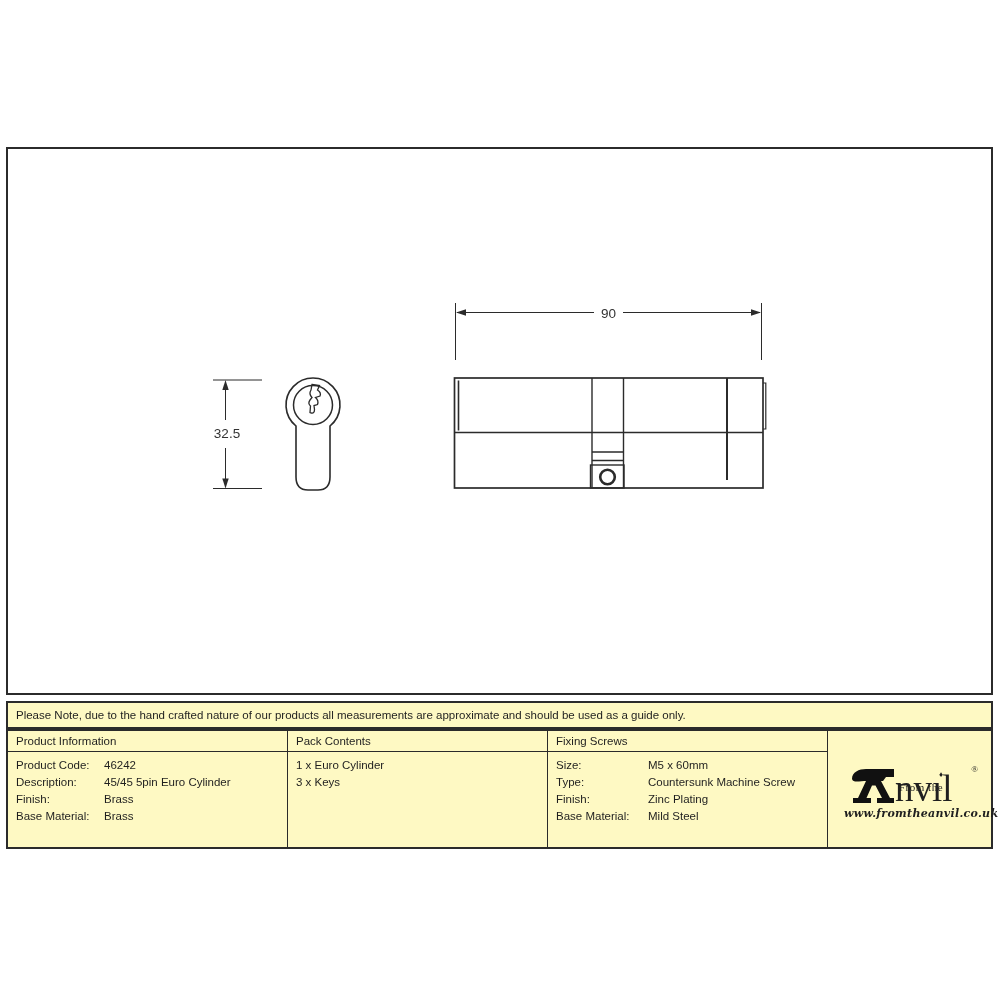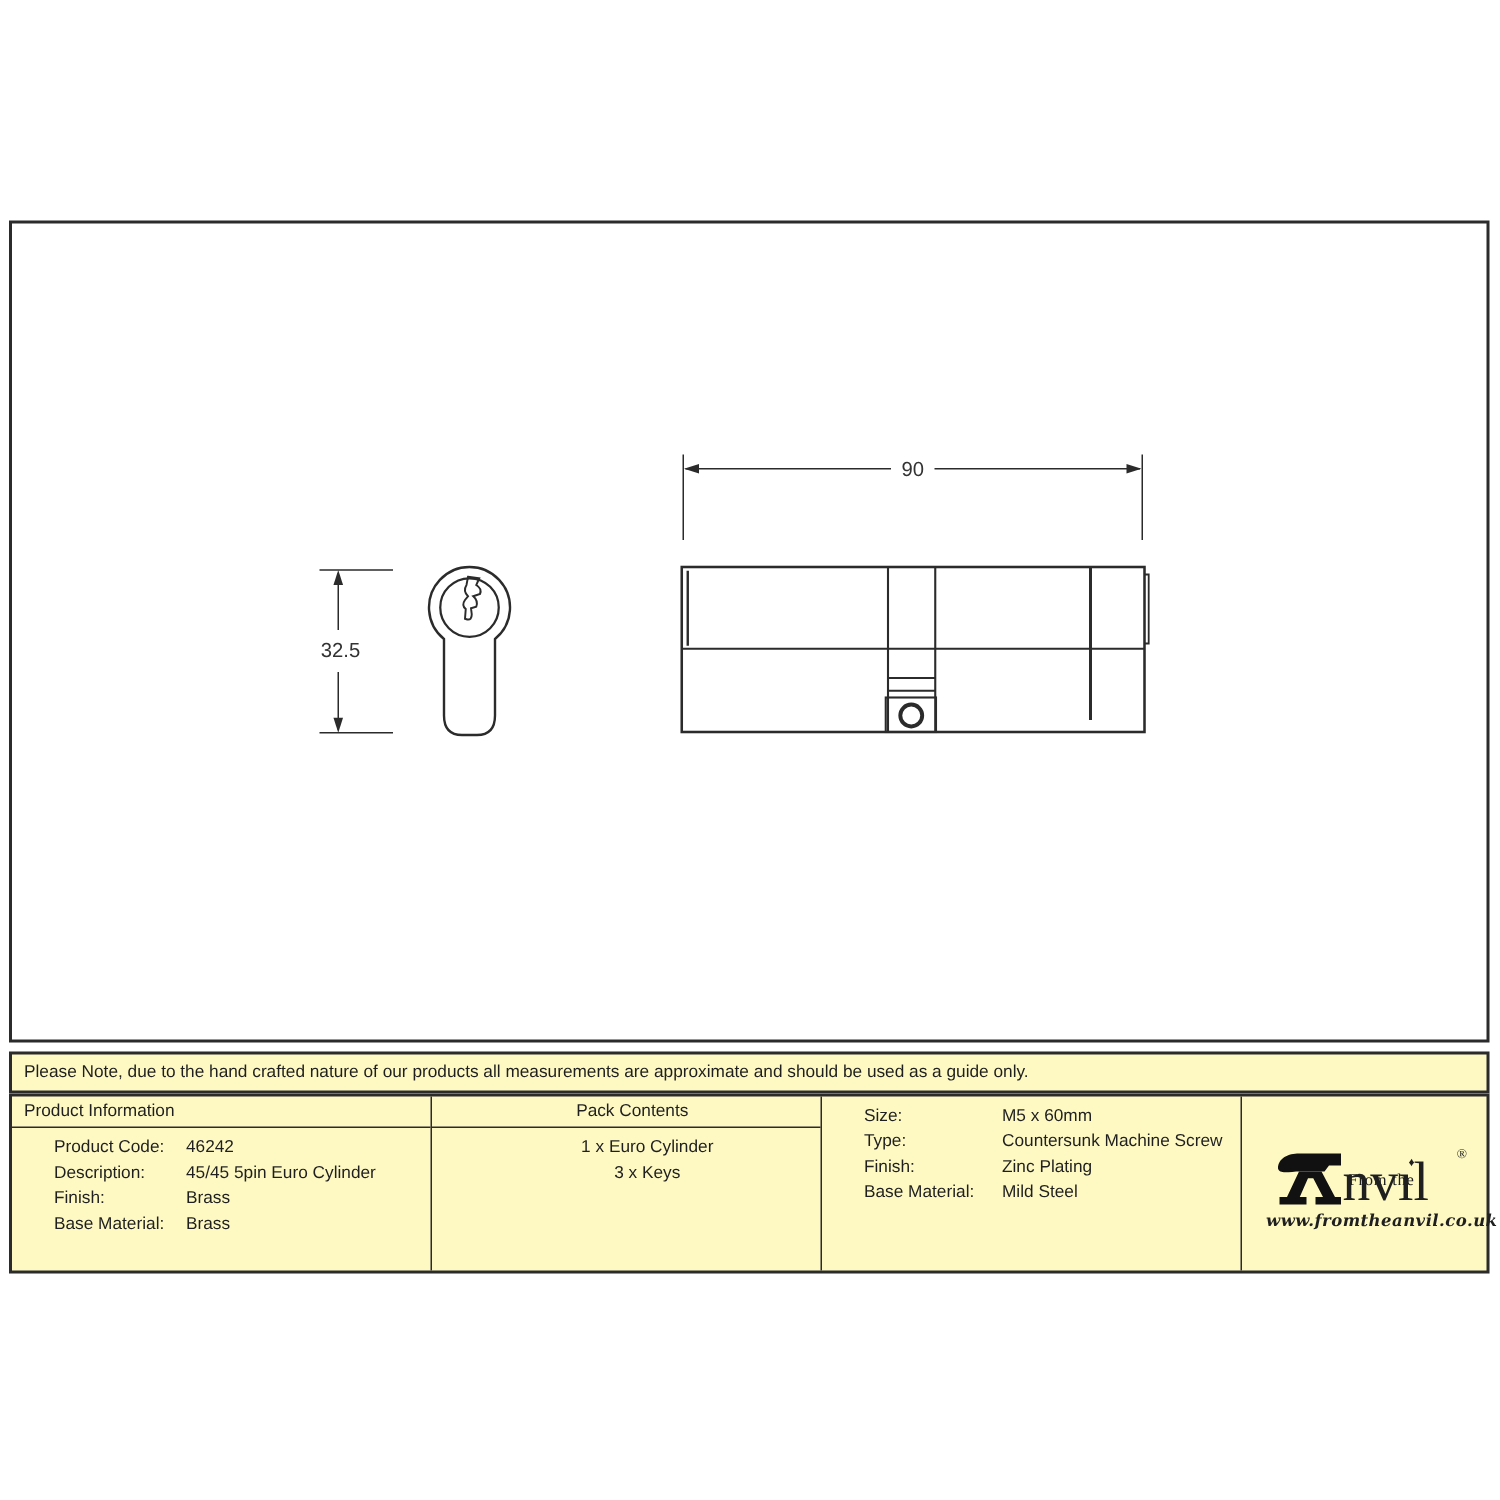--- a/index.html
+++ b/index.html
@@ -18,28 +18,28 @@
     border:2px solid #2b2b2b; display:flex; align-items:center;
     padding-left:8px; font-size:11.5px; background:#fef9c3;
   }
   .spec-table {
     position:absolute; left:6px; top:729px; width:987px; height:120px;
     border:2px solid #2b2b2b; display:flex; background:#fef9c3;
   }
   .col { position:relative; height:100%; }
   .col + .col { border-left:1.6px solid #2b2b2b; }
   .col-1 { width:279px; }
-  .col-2 { width:260px;text-align:center; }
+  .col-2 { width:260px; }
   .col-3 { width:280px; }
   .col-4 { flex:1; }
   .col-header {
     height:21px; border-bottom:1.6px solid #2b2b2b;
     font-size:11.5px; padding:4px 0 0 8px;
   }
-  .col-body { padding:5px 0 0 8px; font-size:11.5px; line-height:17px;margin-left:20px; }
+  .col-body { padding:5px 0 0 8px; font-size:11.5px; line-height:17px; }
   .kv-row { display:flex; }
   .kv-label { width:88px; flex:none; }
   .col-3 .kv-label { width:92px; }
   .pack-item { display:block; }
   
   .logo {
     position:absolute; left:22px; top:33px; width:128px; height:56px;
   }
   .anvil-icon { position:absolute; left:0; top:3px; }
   .logo-tagline {
@@ -136,20 +136,21 @@
 
     <div class="col col-2">
       <div class="col-header">Pack Contents</div>
       <div class="col-body">
         <span class="pack-item">1 x Euro Cylinder</span>
         <span class="pack-item">3 x Keys</span>
       </div>
     </div>
 
     <div class="col col-3">
+      <div class="col-header">Fixing Screws</div>
       <div class="col-body">
         <div class="kv-row">
           <span class="kv-label">Size:</span>
           <span class="kv-value">M5 x 60mm</span>
         </div>
         <div class="kv-row">
           <span class="kv-label">Type:</span>
           <span class="kv-value">Countersunk Machine Screw</span>
         </div>
         <div class="kv-row">

